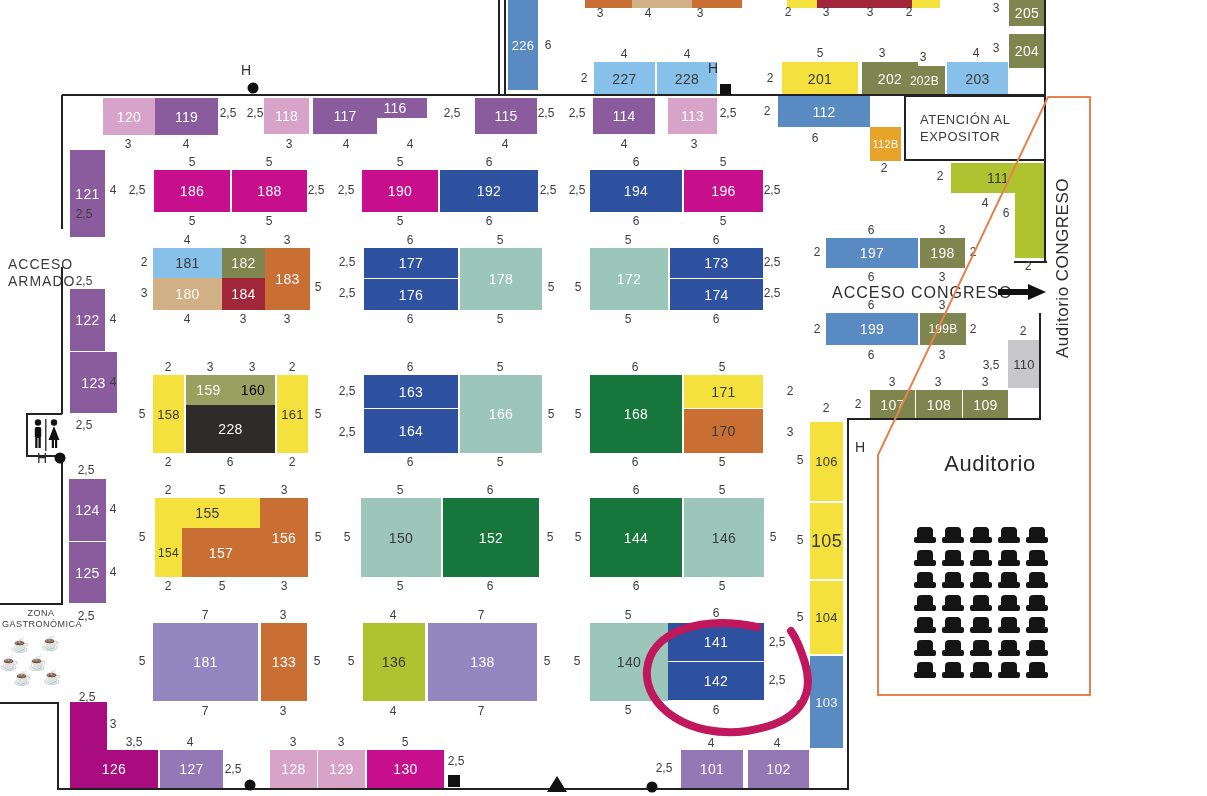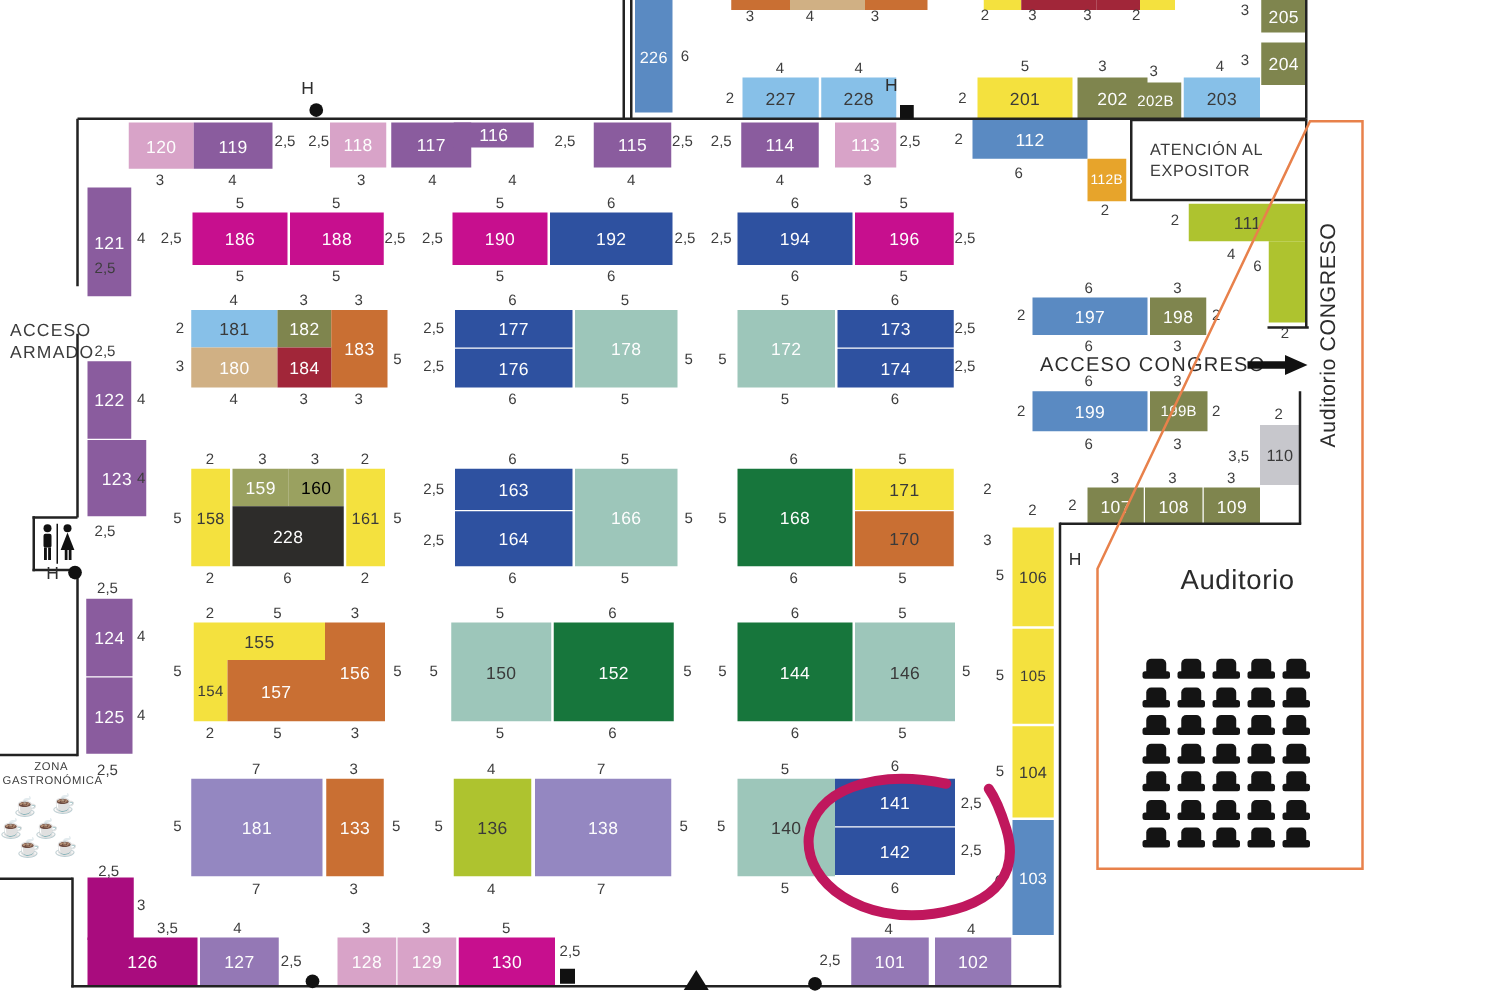--- a/index.html
+++ b/index.html
@@ -113,21 +113,21 @@
       <div class="booth" style="left: 684px; top: 409px; width: 79px; height: 44px; background: rgb(201, 111, 51); color: rgb(58, 58, 58); font-size: 14px; z-index: 2;">170</div>
       <div class="booth" style="left: 155px; top: 498px; width: 105px; height: 30px; background: rgb(244, 225, 62); color: rgb(58, 58, 58); font-size: 14px; z-index: 2;">155</div>
       <div class="booth" style="left: 155px; top: 528px; width: 27px; height: 49px; background: rgb(244, 225, 62); color: rgb(58, 58, 58); font-size: 12px; z-index: 2;">154</div>
       <div class="booth" style="left: 182px; top: 528px; width: 78px; height: 49px; background: rgb(201, 111, 51); color: rgb(253, 253, 253); font-size: 14px; z-index: 2;">157</div>
       <div class="booth" style="left: 260px; top: 498px; width: 48px; height: 79px; background: rgb(201, 111, 51); color: rgb(253, 253, 253); font-size: 14px; z-index: 2;">156</div>
       <div class="booth" style="left: 361px; top: 498px; width: 80px; height: 79px; background: rgb(157, 198, 186); color: rgb(58, 58, 58); font-size: 14px; z-index: 2;">150</div>
       <div class="booth" style="left: 443px; top: 498px; width: 96px; height: 79px; background: rgb(23, 118, 60); color: rgb(253, 253, 253); font-size: 14px; z-index: 2;">152</div>
       <div class="booth" style="left: 590px; top: 498px; width: 92px; height: 79px; background: rgb(23, 118, 60); color: rgb(253, 253, 253); font-size: 14px; z-index: 2;">144</div>
       <div class="booth" style="left: 684px; top: 498px; width: 80px; height: 79px; background: rgb(157, 198, 186); color: rgb(58, 58, 58); font-size: 14px; z-index: 2;">146</div>
       <div class="booth" style="left: 810px; top: 422px; width: 33px; height: 79px; background: rgb(244, 225, 62); color: rgb(58, 58, 58); font-size: 13px; z-index: 2;">106</div>
-      <div class="booth" style="left: 810px; top: 503px; width: 33px; height: 76px; background: rgb(244, 225, 62); color: rgb(58, 58, 58); font-size: 12px; z-index: 2;">105</div>
+      <div class="booth" style="left: 810px; top: 503px; width: 33px; height: 76px; background: rgb(244, 225, 62); color: rgb(58, 58, 58); font-size: 18px; z-index: 2;">105</div>
       <div class="booth" style="left: 810px; top: 581px; width: 33px; height: 73px; background: rgb(244, 225, 62); color: rgb(58, 58, 58); font-size: 13px; z-index: 2;">104</div>
       <div class="booth" style="left: 810px; top: 656px; width: 33px; height: 92px; background: rgb(90, 138, 194); color: rgb(253, 253, 253); font-size: 13px; z-index: 2;">103</div>
       <div class="booth" style="left: 153px; top: 623px; width: 105px; height: 78px; background: rgb(148, 135, 193); color: rgb(253, 253, 253); font-size: 14px; z-index: 2;">181</div>
       <div class="booth" style="left: 261px; top: 623px; width: 46px; height: 78px; background: rgb(201, 111, 51); color: rgb(253, 253, 253); font-size: 14px; z-index: 2;">133</div>
       <div class="booth" style="left: 363px; top: 623px; width: 62px; height: 78px; background: rgb(174, 195, 47); color: rgb(58, 58, 58); font-size: 14px; z-index: 2;">136</div>
       <div class="booth" style="left: 428px; top: 623px; width: 109px; height: 78px; background: rgb(148, 135, 193); color: rgb(253, 253, 253); font-size: 14px; z-index: 2;">138</div>
       <div class="booth" style="left: 590px; top: 623px; width: 78px; height: 78px; background: rgb(157, 198, 186); color: rgb(58, 58, 58); font-size: 14px; z-index: 2;">140</div>
       <div class="booth" style="left: 668px; top: 623px; width: 96px; height: 38px; background: rgb(46, 81, 160); color: rgb(253, 253, 253); font-size: 14px; z-index: 2;">141</div>
       <div class="booth" style="left: 668px; top: 662px; width: 96px; height: 38px; background: rgb(46, 81, 160); color: rgb(253, 253, 253); font-size: 14px; z-index: 2;">142</div>
       <div class="booth" style="left: 70px; top: 702px; width: 37px; height: 50px; background: rgb(169, 12, 126); color: rgb(253, 253, 253); font-size: 14px; z-index: 2;"></div>

